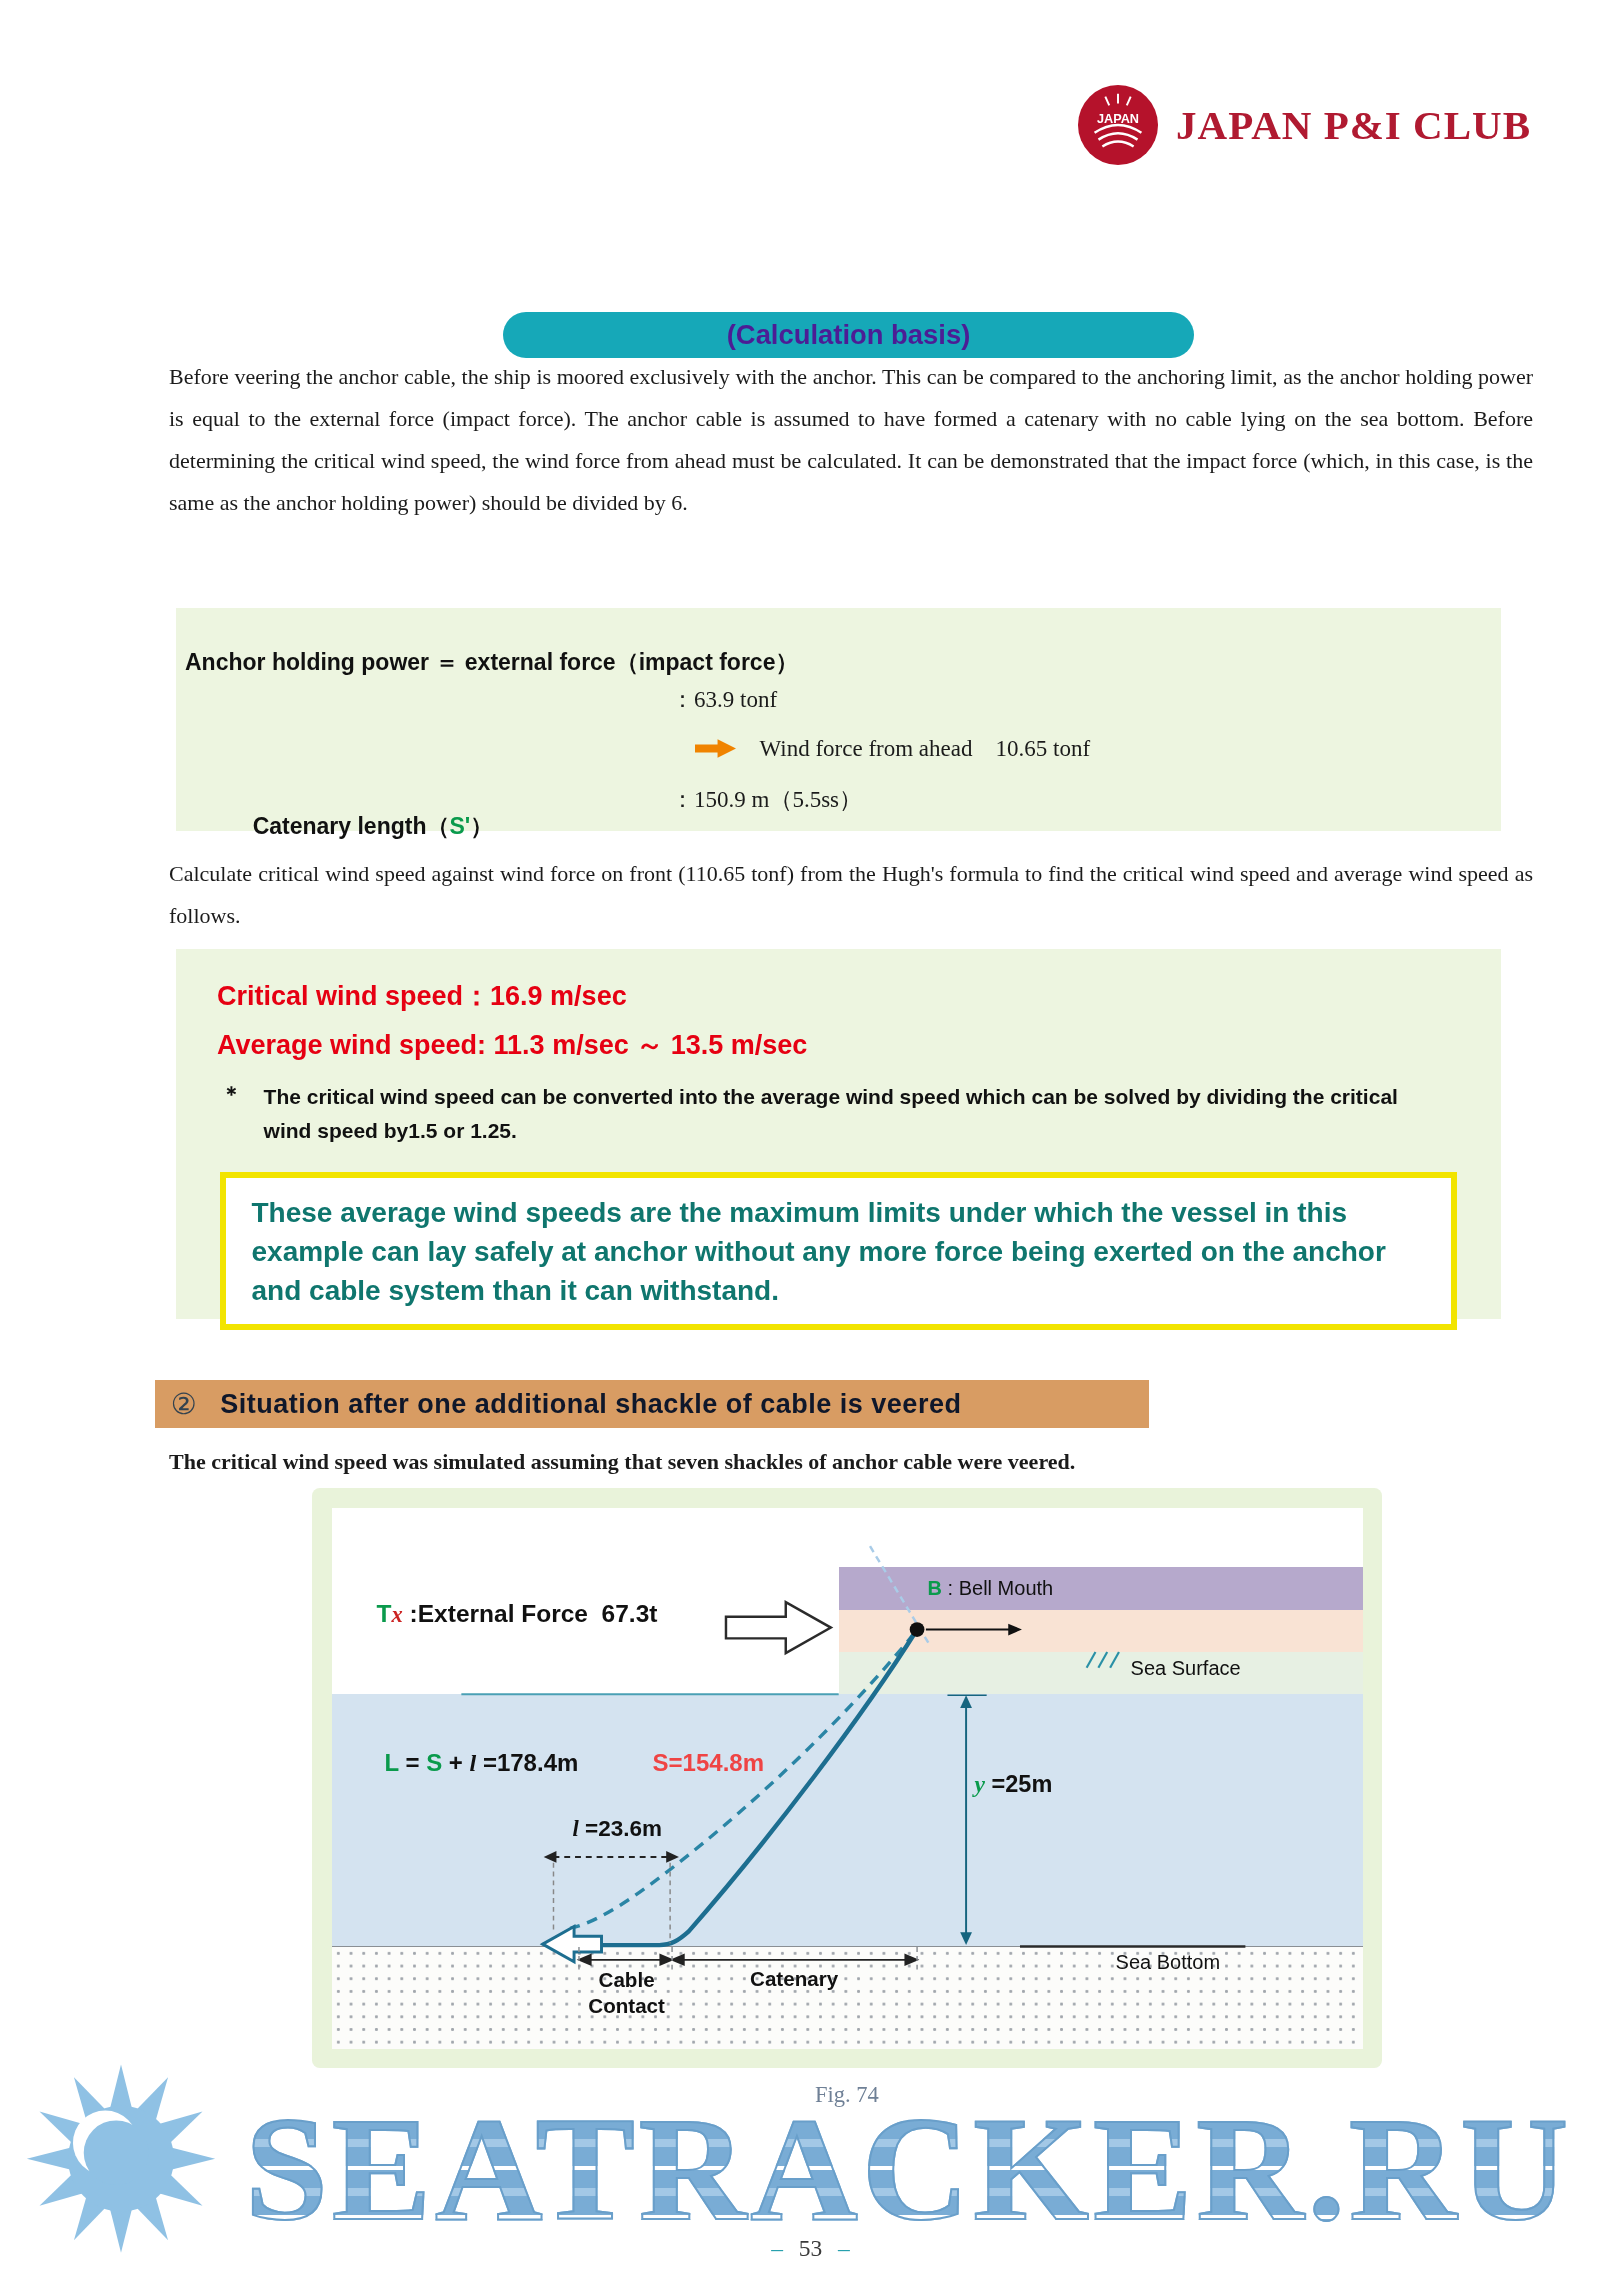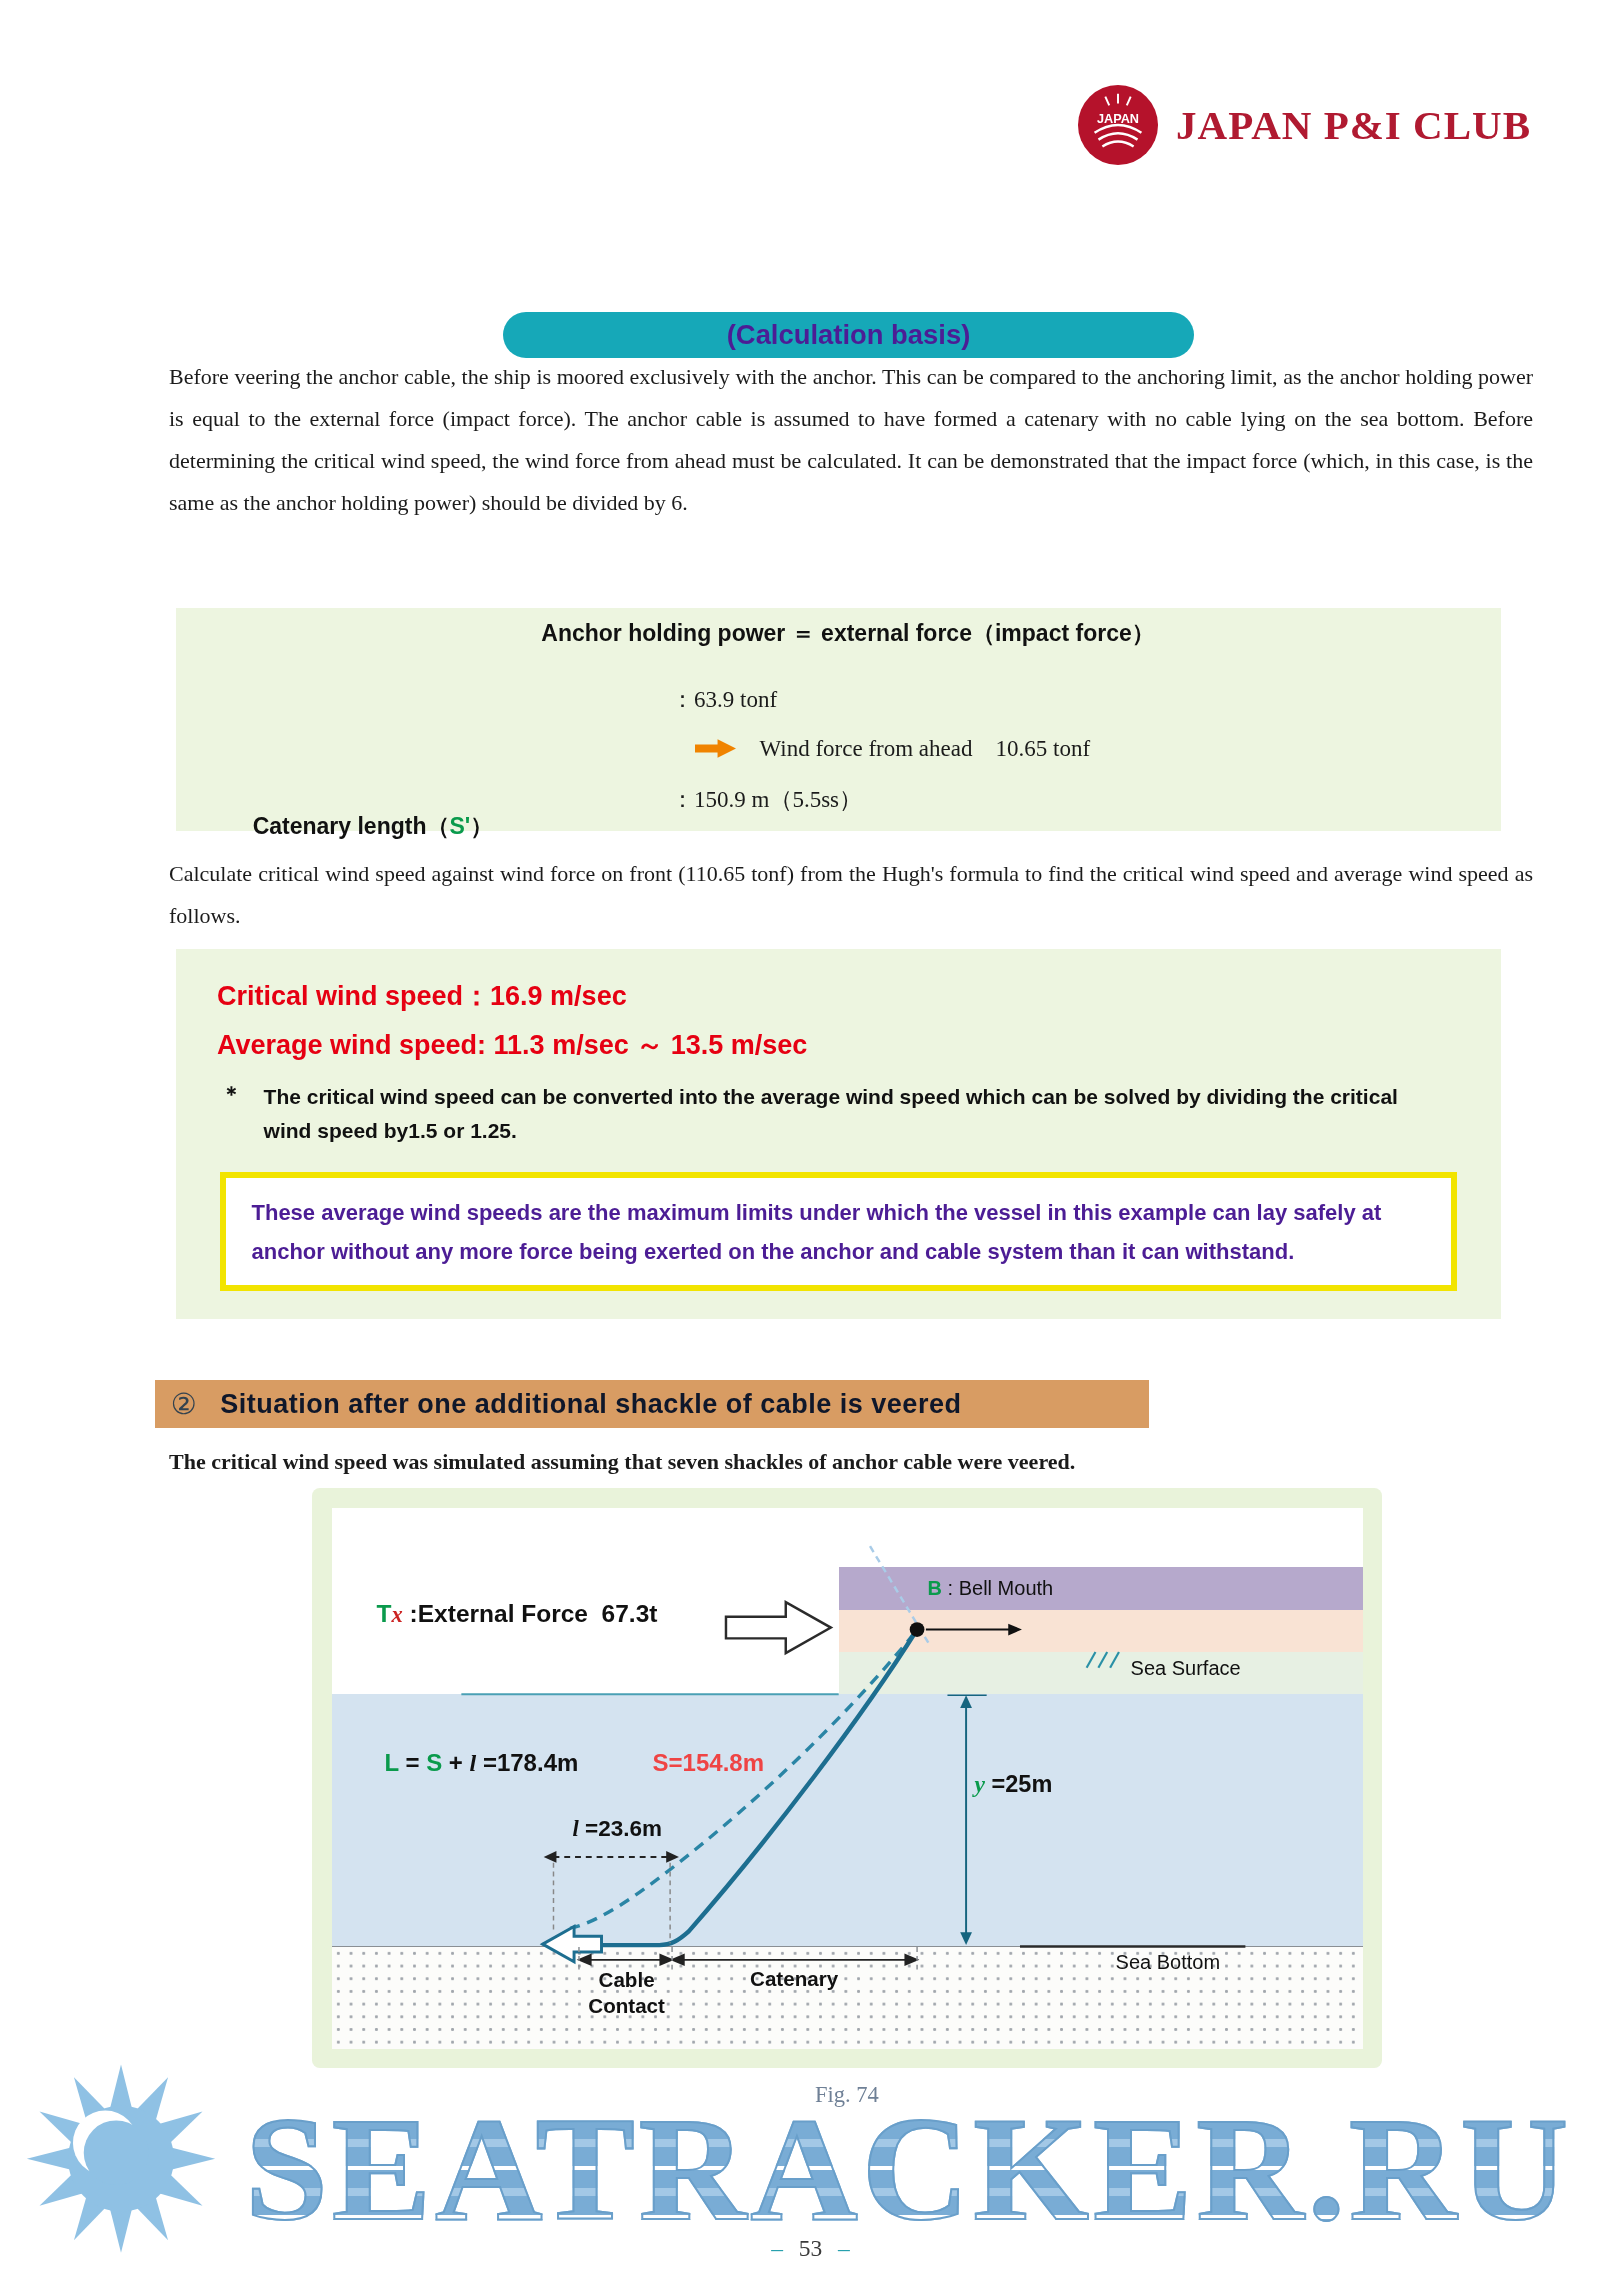--- a/index.html
+++ b/index.html
@@ -20,37 +20,37 @@
   .body-text { position:absolute; left:169px; width:1364px; font-size:22px; line-height:42px; text-align:justify; }
   .intro { top:356px; }
   .para2 { top:853px; }
   .para3 { top:1441px; text-align:left;font-weight:bold; }
 
   
   .box1 { position:absolute; left:176px; top:608px; width:1325px; height:223px; background:#edf5e0; }
   .box1 .row { position:absolute; left:0; width:100%; }
   .b1-label { font-family:"Liberation Sans", sans-serif; font-weight:bold; font-size:23px; color:#111; }
   .b1-value { font-size:23px; }
-  .row1 { top:10px; padding-left:19px;text-align:center; }
+  .row1 { top:39px; padding-left:9px; }
   .row2 { top:76px; padding-left:495px; }
   .row3 { top:125px; padding-left:519px; display:flex; align-items:center; gap:23.5px; }
   .row4 { top:176px; padding-left:25.5px; }
   .row4 .val { position:absolute; left:495px; top:0; }
   .arrow-right { display:inline-block; width:41px; height:18.6px; background:#f08300; flex:none;
                  clip-path:polygon(0 28%, 55% 28%, 55% 0, 100% 50%, 55% 100%, 55% 72%, 0 72%); }
 
   
   .box2 { position:absolute; left:176px; top:949px; width:1325px; height:370px; background:#edf5e0; }
   .red-line { position:absolute; left:41px; font-family:"Liberation Sans",sans-serif; font-weight:bold; font-size:27px; color:#e60012; }
   .critical { top:29px; }
   .average { top:78px; }
   .note { position:absolute; left:45px; top:131px; display:flex; gap:21.6px; font-family:"Liberation Sans",sans-serif; font-weight:bold; font-size:21px; color:#111; }
   .note-text { width:1186px; line-height:34px; }
   .warning-box { position:absolute; left:44px; top:223px; width:1237px; border:6.9px solid #f2e400; background:#fff; padding:14.7px 25.5px; }
-  .warning-box p { font-family:"Liberation Sans",sans-serif; font-weight:bold; font-size:22px; line-height:39px; color:#4c1d95; }
+  .warning-box p { font-family:"Liberation Sans",sans-serif; font-weight:bold; font-size:28px; line-height:39px; color:#0f766e; }
 
   
   .section-bar { position:absolute; left:155px; top:1380px; width:994px; height:48px; background:#d89c63; display:flex; align-items:center; padding-left:15.7px; gap:23.5px; }
   .sec-num { font-size:29px; color:#33424f; font-family:"Liberation Sans",sans-serif; }
   .sec-title { color:#0f172a; font-family:"Liberation Sans",sans-serif; font-weight:bold; font-size:27px; letter-spacing:0.5px; }
 
   
   .diagram-frame { position:absolute; left:312px; top:1488px; width:1070px; height:580px; background:#e9f3da; border-radius:7.8px; }
   .diagram-inner { position:absolute; left:19.6px; top:19.6px; width:1031px; height:541px; background:#fff; overflow:hidden; }
   .band { position:absolute; left:507px; width:524px; }

